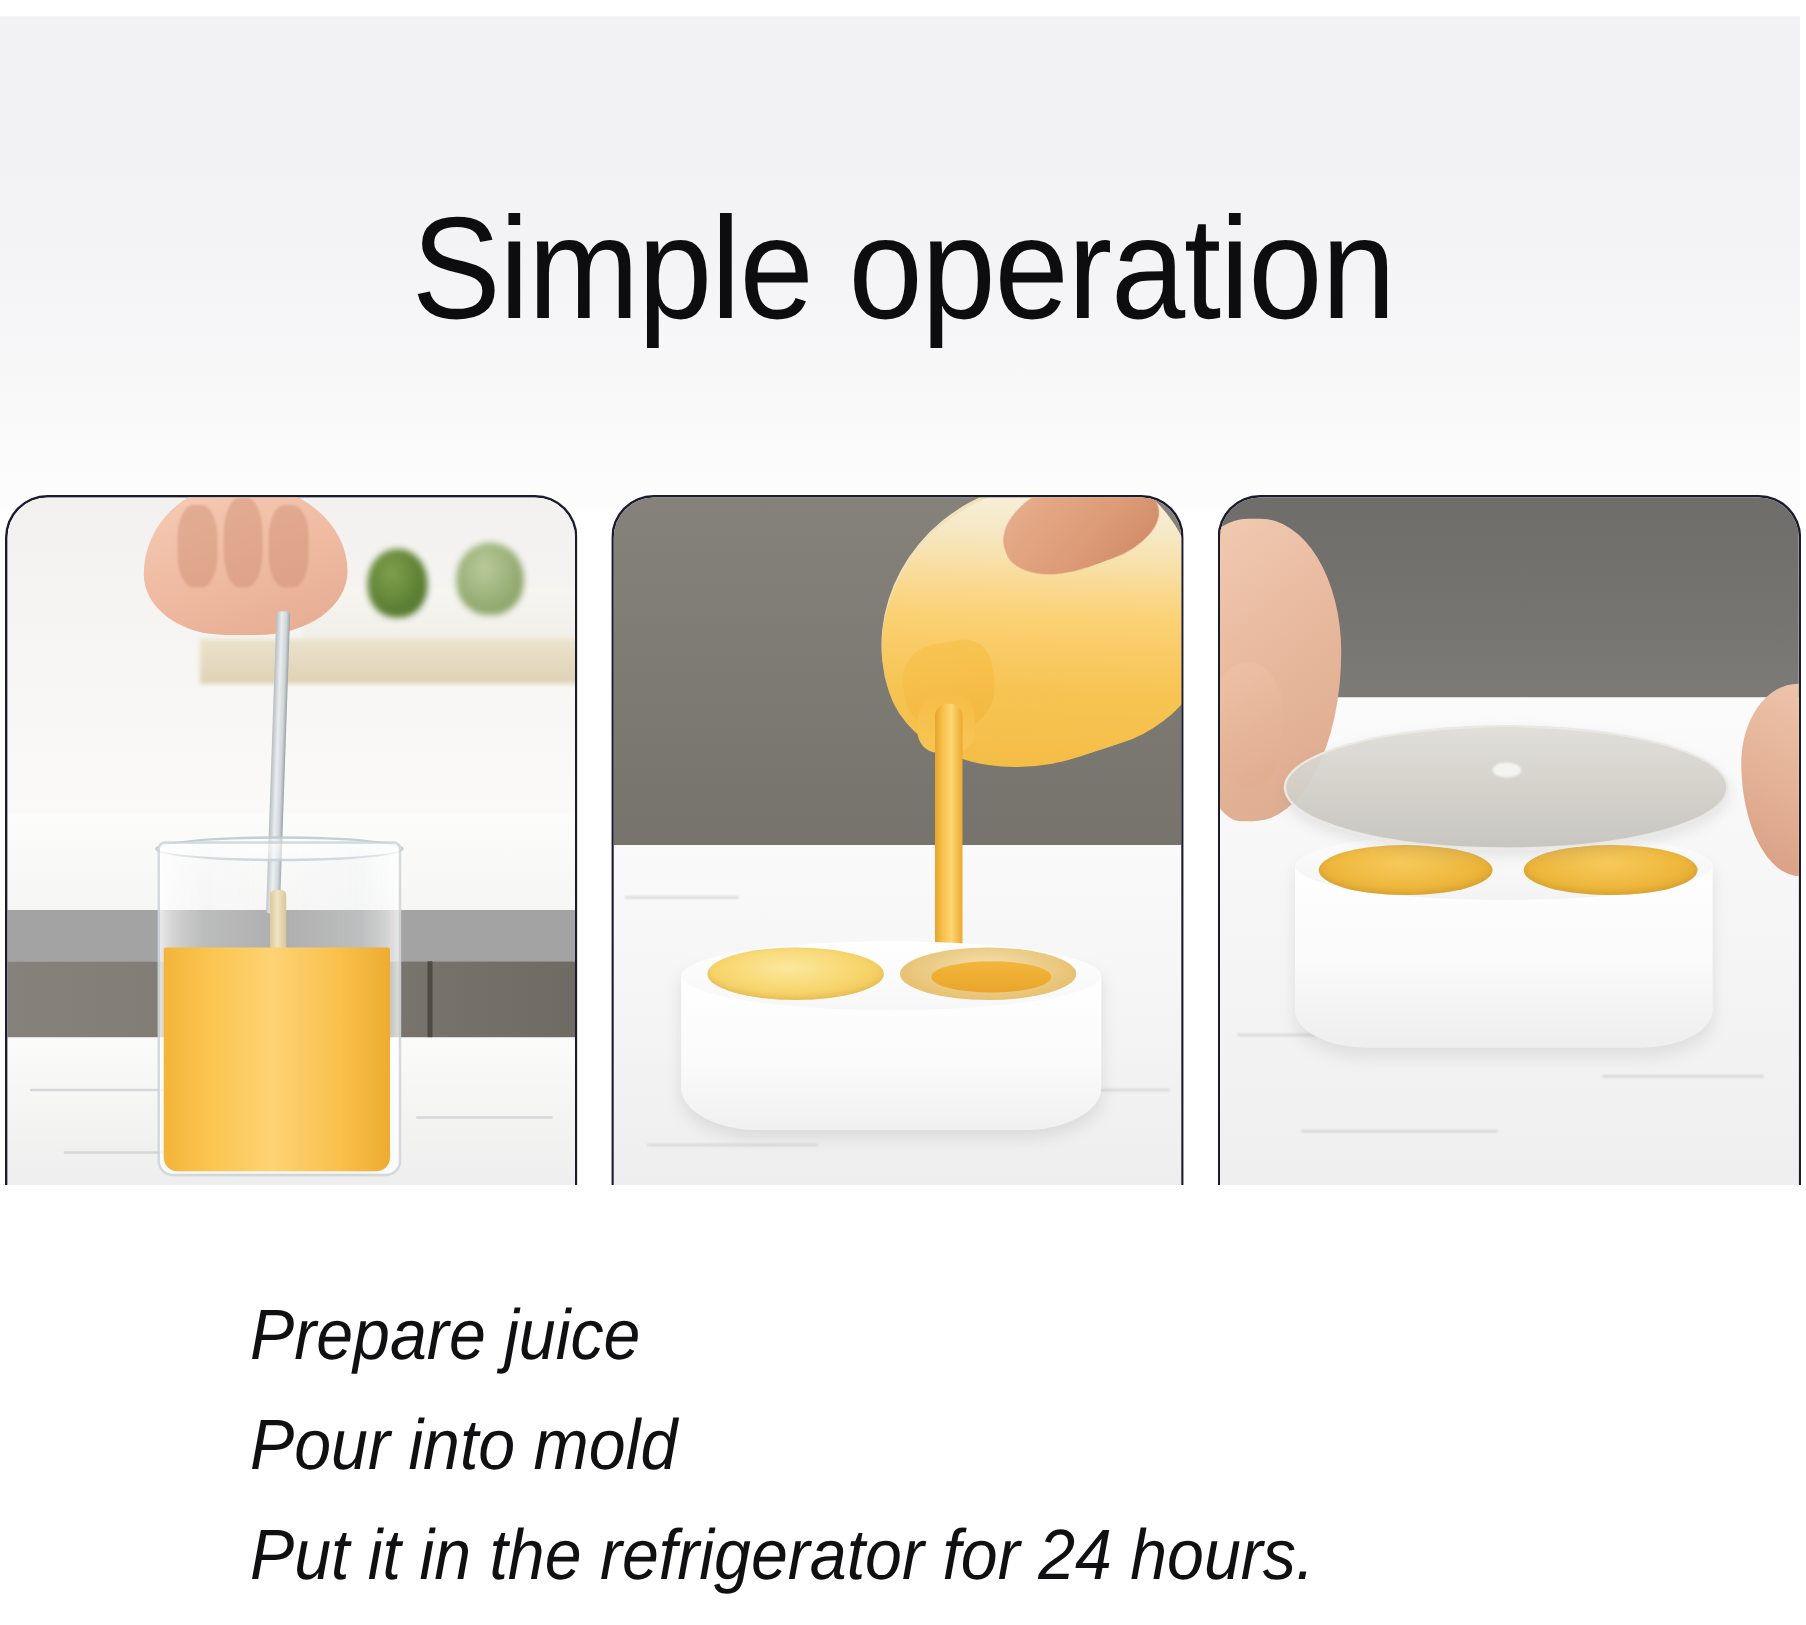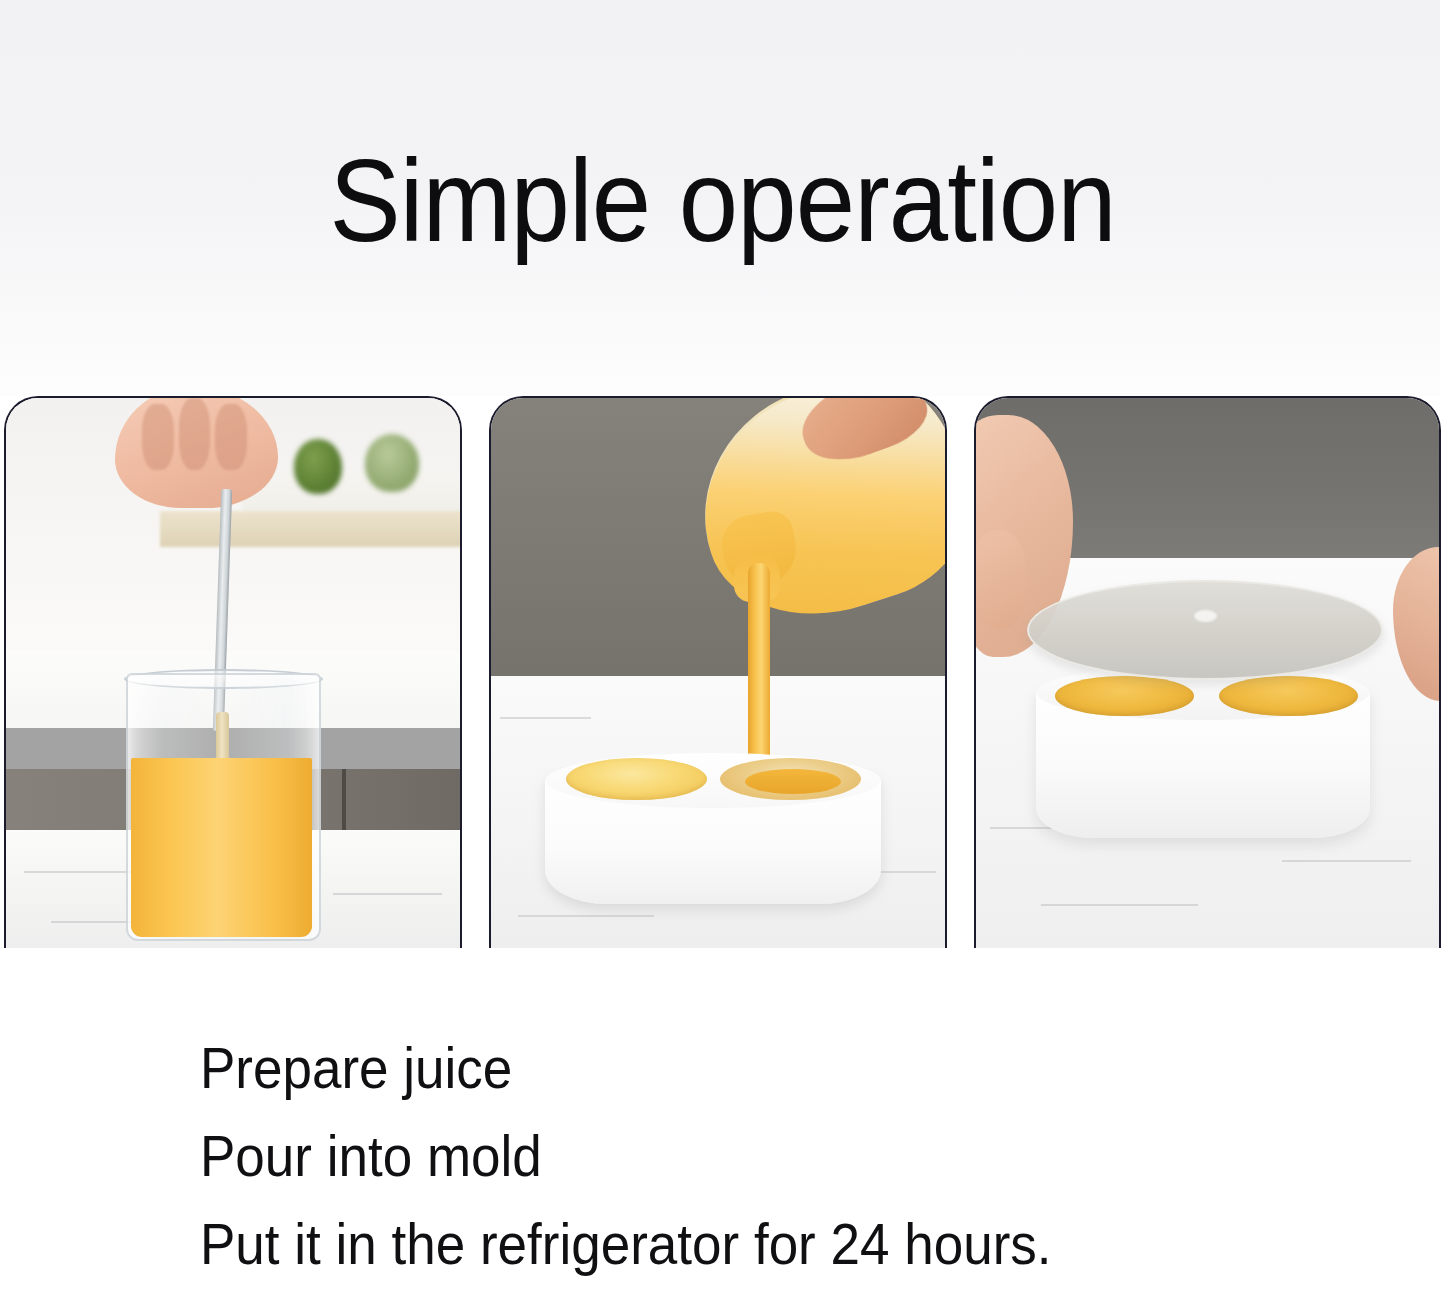--- a/index.html
+++ b/index.html
@@ -19,21 +19,21 @@
     position: relative;
     width: 1445px;
     height: 1300px;
     background: #ffffff;
   }
 
   
   .header-band {
     position: absolute;
     left: 0;
-    top: 0;
+    top: 13px;
     width: 1396px;
     height: 396px;
     background: linear-gradient(180deg, #f2f2f4 0%, #f3f3f5 45%, #fafafb 85%, #fdfdfe 100%);
     padding-left: 44px;
   }
 
   .page-title {
     position: absolute;
     left: 0;
     top: 143px;
@@ -314,20 +314,21 @@
   .p3-cav-right { left: 52.5%; width: 30%; }
 
   
   .caption-block {
     position: absolute;
     left: 0;
     top: 1010px;
     width: 1445px;
     height: 290px;
     background: #ffffff;
+    font-style: italic;
   }
   .caption-line {
     position: absolute;
     left: 200px;
     font-family: "Liberation Sans Narrow", "Liberation Sans", sans-serif;
     font-size: 57px;
     line-height: 1.0;
     font-weight: 400;
     color: #101012;
     white-space: nowrap;

